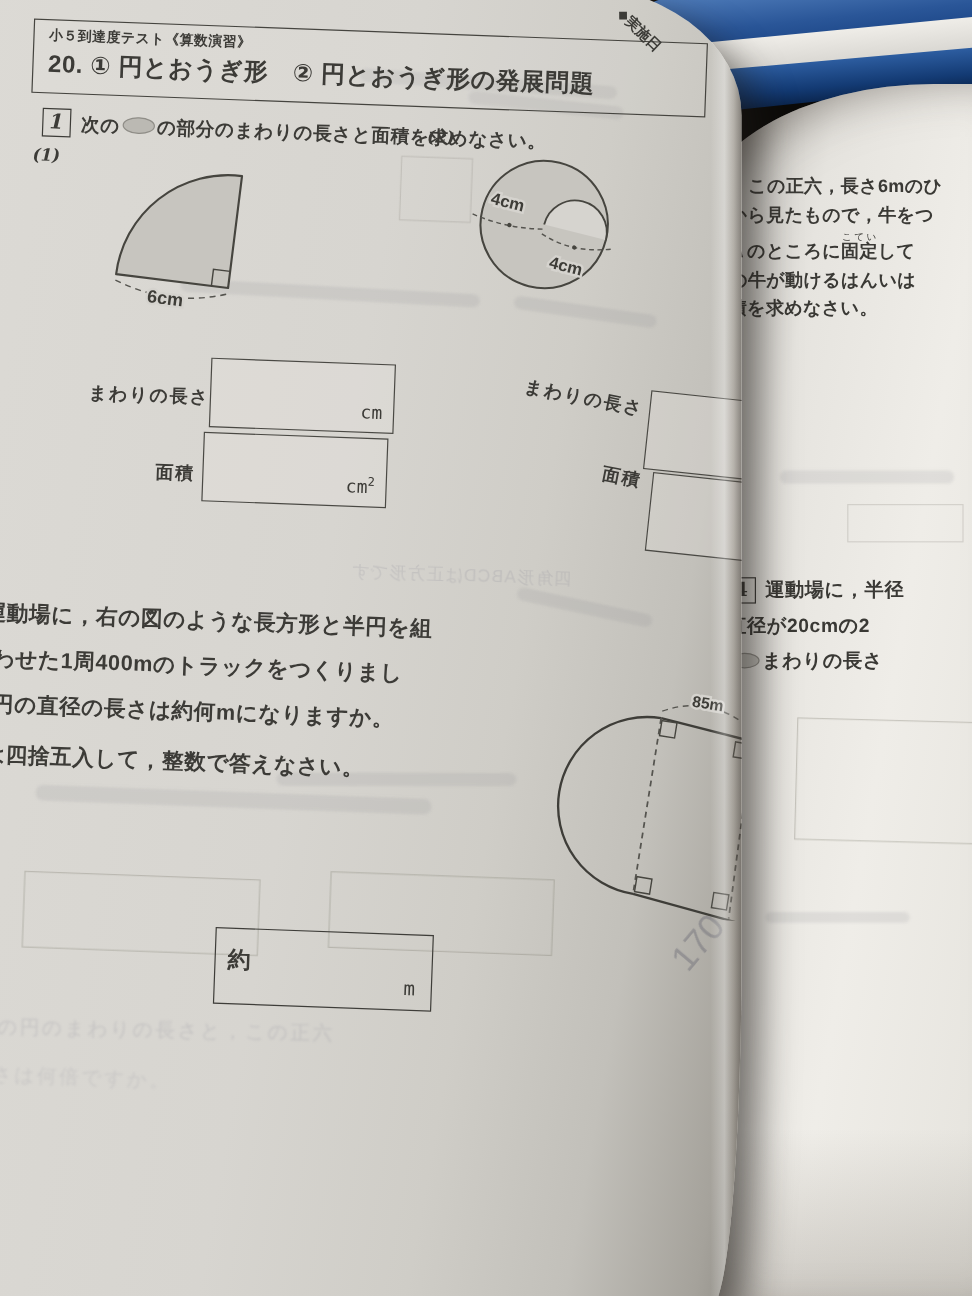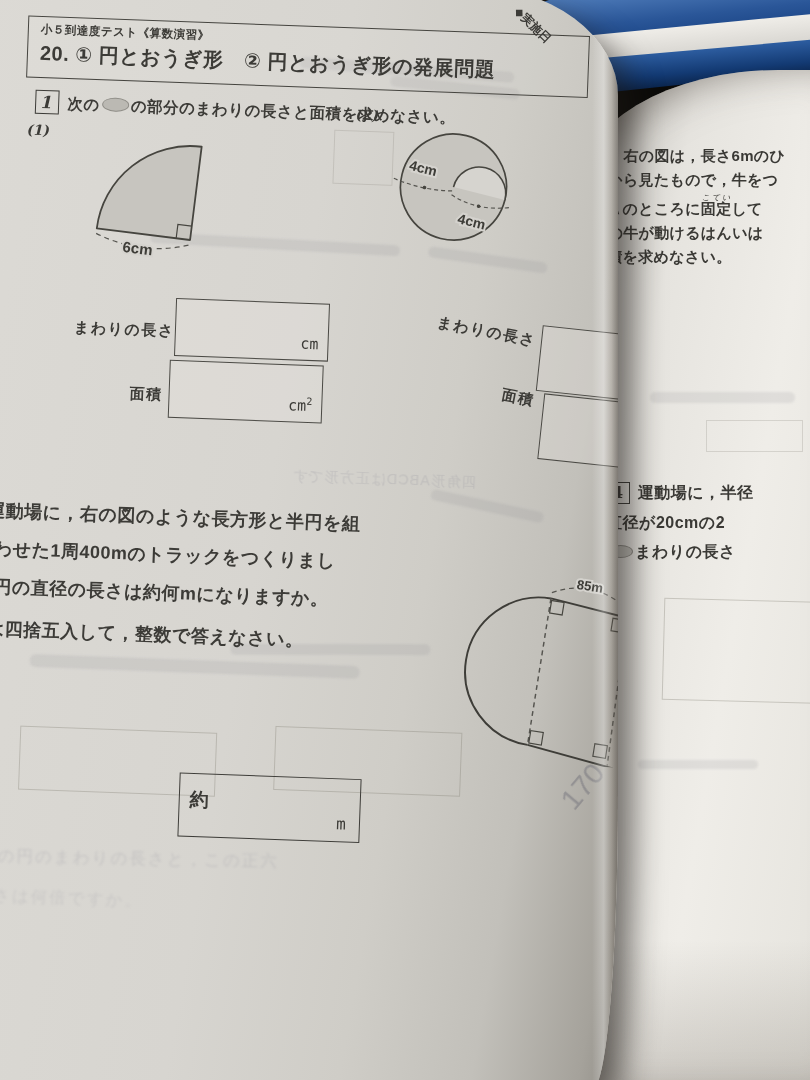--- a/index.html
+++ b/index.html
@@ -65,40 +65,40 @@
     color:rgba(95,95,108,.38);transform:rotate(-52deg);filter:blur(.4px);}
   
   .st-bar{position:absolute;height:11px;border-radius:6px;background:rgba(128,126,136,.14);filter:blur(1.3px);}
   .st-text{position:absolute;color:#8d8c98;opacity:.22;filter:blur(.5px);white-space:nowrap;}
   .st-mirror{transform:scaleX(-1);}
   .st-rect{position:absolute;border:1.3px solid rgba(125,120,110,.33);filter:blur(.4px);}
   
   .p3{position:absolute;left:14px;top:74px;width:224px;font-size:15px;font-weight:600;
     line-height:1.62;letter-spacing:.3px;color:#3a3935;white-space:nowrap;}
   .p3 .numbox,.p4 .numbox{font-style:normal;font-size:16px;line-height:20px;}
-  .p3 ruby rt{font-size:8px;font-weight:400;font-style:italic;}
+  .p3 ruby rt{font-size:8px;font-weight:400;}
   .p4{position:absolute;left:28px;top:408px;width:210px;font-size:16px;font-weight:600;
     line-height:1.85;letter-spacing:.5px;color:#3a3935;white-space:nowrap;}
   .p4 .ellipse-glyph{width:23px;height:11px;background:#c2c0ba;}
   svg text{font-family:"Liberation Sans","DejaVu Sans",sans-serif;font-weight:600;
     fill:#3e3d38;paint-order:stroke;stroke:#d5d3ce;stroke-width:4px;}
 </style>
 </head>
 <body>
 
 <div class="scene">
 
   <div class="strip blue1"></div>
   <div class="strip white1"></div>
   <div class="strip blue2"></div>
   <div class="strip black"></div>
 
   <div class="right-page">
     <div class="p3">
-      <div><span class="numbox">3</span><span>右の図は，長さ6mのひ</span></div>
+      <div><span class="numbox">3</span><span>この正六，長さ6mのひ</span></div>
       <div>上から見たもので，牛をつ</div>
       <div><span>点Ａのところに</span><ruby><span>固定</span><rt>こてい</rt></ruby><span>して</span></div>
       <div>この牛が動けるはんいは</div>
       <div>面積を求めなさい。</div>
     </div>
 
     <div class="st-bar" style="left:72px;top:322px;width:145px;"></div>
     <div class="st-rect" style="left:128px;top:350px;width:95px;height:30px;border-color:rgba(125,120,110,.22);"></div>
 
     <div class="p4">

